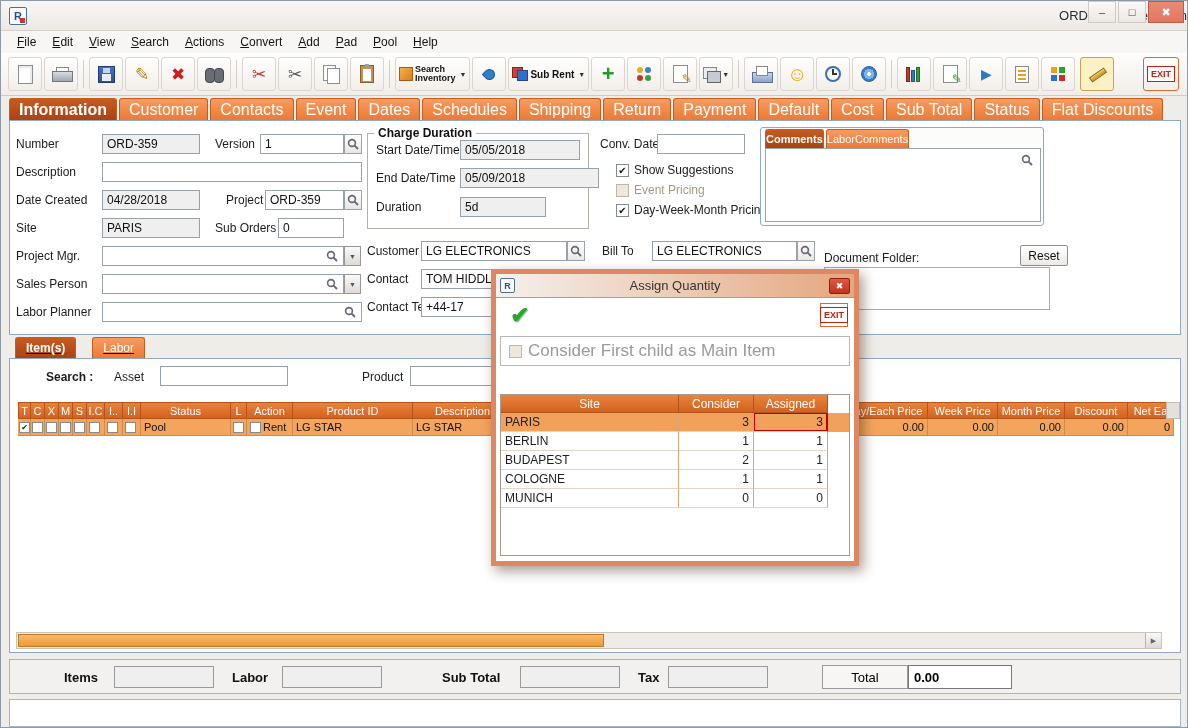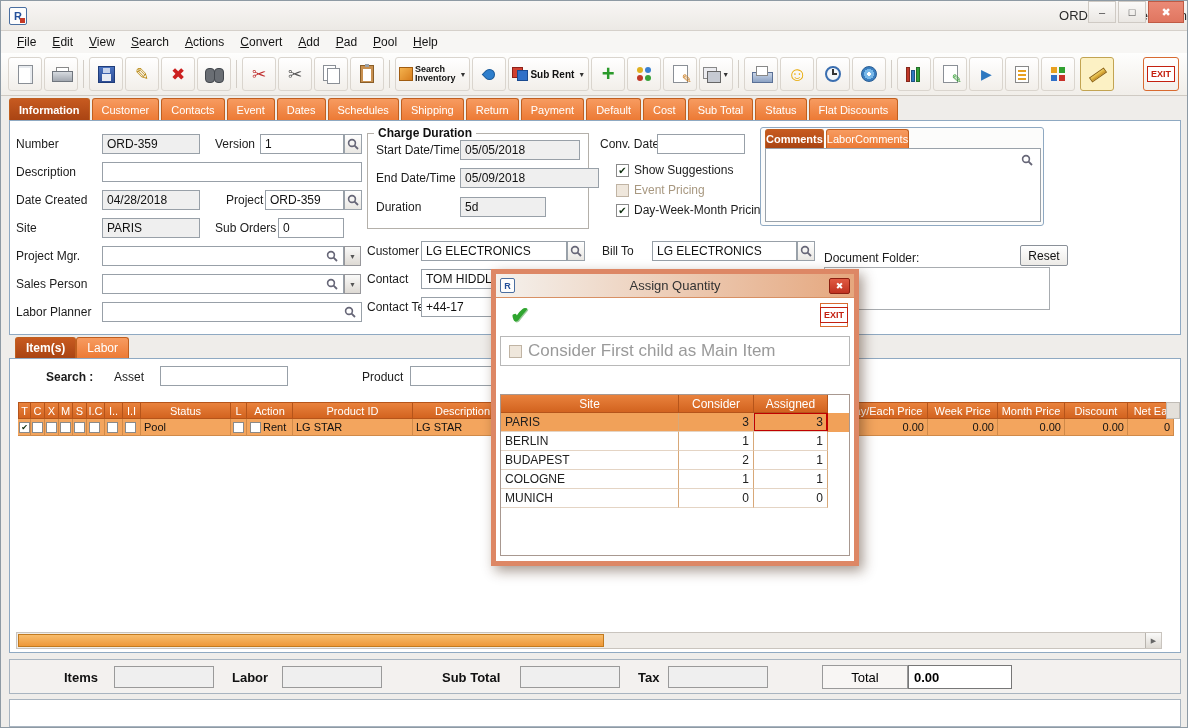--- a/index.html
+++ b/index.html
@@ -73,21 +73,21 @@
 .ic-books i:nth-child(2){background:#2E78C0;height:12px;}
 .ic-books i:nth-child(3){background:#32A038;height:15px;}
 .ic-tasks{width:14px;height:17px;background:#FFF;border:1px solid #888;}
 .ic-tasks::before{content:"";position:absolute;left:2px;top:3px;width:8px;height:2px;background:#E8A020;box-shadow:0 4px 0 #E8A020,0 8px 0 #E8A020;}
 .ic-blocks{width:15px;height:15px;}
 .ic-blocks::before{content:"";position:absolute;left:0;top:0;width:6px;height:6px;background:#E8A020;box-shadow:8px 0 0 #30A030,0 8px 0 #3070C8,8px 8px 0 #C83028;}
 .ic-wand{width:20px;height:18px;}
 .ic-wand::before{content:"";position:absolute;left:2px;top:7px;width:16px;height:4px;background:linear-gradient(#F0D060,#C89020);border:1px solid #8A6010;transform:rotate(-35deg);}
 
 .tabbar{position:absolute;left:8px;top:97px;width:1176px;height:22px;display:flex;align-items:flex-end;gap:2px;}
-.tab{height:22px;padding:0 9px;display:flex;align-items:center;background:linear-gradient(#F79B60,#EC7A35);border:1px solid #C05F1F;border-bottom:none;border-radius:3px 3px 0 0;color:#FFF;font-size:11px;white-space:nowrap;}
+.tab{height:22px;padding:0 9px;display:flex;align-items:center;background:linear-gradient(#F79B60,#EC7A35);border:1px solid #C05F1F;border-bottom:none;border-radius:3px 3px 0 0;color:#FFF;font-size:16px;white-space:nowrap;}
 .tab.active{background:linear-gradient(#C75A20,#A94413);font-weight:bold;}
 
 .form-panel{position:absolute;left:8px;top:119px;width:1172px;height:215px;background:#FFFFFF;border:1px solid #8FA9C2;}
 .lbl{position:absolute;font-size:12px;color:#1C1C1C;white-space:nowrap;}
 .lbl.dis{color:#A89880;}
 .field{position:absolute;height:20px;background:#FFF;border:1px solid #98A0A8;font-size:12px;color:#111;display:flex;align-items:center;padding:0 4px;overflow:hidden;white-space:nowrap;}
 .field.ro{background:#EFEFEF;}
 .sbtn{position:absolute;width:18px;height:20px;background:linear-gradient(#FFF,#E9E7E3);border:1px solid #9AA2AA;display:flex;align-items:center;justify-content:center;}
 .mag-in{position:absolute;width:16px;height:16px;display:flex;align-items:center;justify-content:center;}
 .dbtn{position:absolute;width:17px;height:20px;background:linear-gradient(#FAFAF9,#DEDAD4);border:1px solid #97979B;color:#555;font-size:7px;display:flex;align-items:center;justify-content:center;}
@@ -98,21 +98,21 @@
 .gtitle{position:absolute;top:-8px;left:6px;background:#FFF;padding:0 4px;font-size:12px;font-weight:bold;color:#111;}
 .cbrow{position:absolute;display:flex;align-items:center;gap:5px;font-size:12px;color:#1C1C1C;}
 .comments-wrap{position:absolute;left:750px;top:6px;width:284px;height:99px;border:1px solid #8FA9C2;border-radius:3px;background:#FCFCFB;}
 .ctabs{position:absolute;left:4px;top:1px;display:flex;gap:2px;}
 .ctab{height:19px;padding:0 0;display:flex;align-items:center;background:linear-gradient(#F79B60,#EC7A35);border:1px solid #C05F1F;border-bottom:none;border-radius:3px 3px 0 0;color:#FFF;font-size:11px;}
 .ctab.active{background:linear-gradient(#C75A20,#A94413);font-weight:bold;}
 .cbox{position:absolute;left:4px;top:20px;width:276px;height:74px;background:#FFF;border:1px solid #9AA2AA;}
 .btn{position:absolute;background:linear-gradient(#FFFFFF,#ECEAE6);border:1px solid #8A9098;border-radius:2px;font-size:12px;color:#111;display:flex;align-items:center;justify-content:center;}
 .folder-box{position:absolute;background:#FFF;border:1px solid #A8ACB0;}
 
-.items-tabs{position:absolute;left:14px;top:336px;display:flex;gap:0;}
+.items-tabs{position:absolute;left:14px;top:336px;display:flex;gap:16px;text-decoration:underline;}
 .itab{height:21px;padding:0 10px;display:flex;align-items:center;background:linear-gradient(#F79B60,#EC7A35);border:1px solid #C05F1F;border-bottom:none;border-radius:3px 3px 0 0;color:#FFF;font-size:12px;}
 .itab.active{background:linear-gradient(#C75A20,#A94413);font-weight:bold;}
 .items-panel{position:absolute;left:8px;top:357px;width:1172px;height:295px;background:#FFF;border:1px solid #8FA9C2;}
 .thead,.trow{position:absolute;display:flex;}
 .th{background:linear-gradient(#E9823D,#D2631F);border:1px solid #B5541A;border-left:none;color:#FFF;font-size:11px;height:17px;display:flex;align-items:center;justify-content:center;flex:none;overflow:hidden;white-space:nowrap;}
 .th:first-child{border-left:1px solid #B5541A;}
 .trow{background:#F3A55E;}
 .td{height:17px;border-right:1px solid rgba(120,70,20,.28);border-bottom:1px solid rgba(120,70,20,.28);font-size:11px;color:#111;display:flex;align-items:center;padding:0 3px;flex:none;overflow:hidden;white-space:nowrap;gap:2px;}
 .td.num{justify-content:flex-end;}
 .td .cb{width:11px;height:11px;font-size:8px;}

